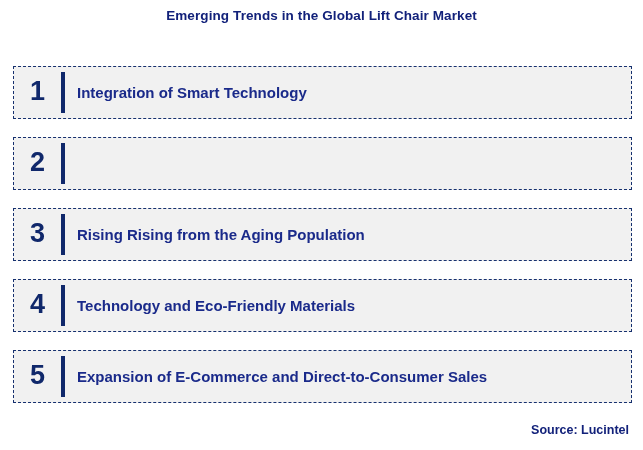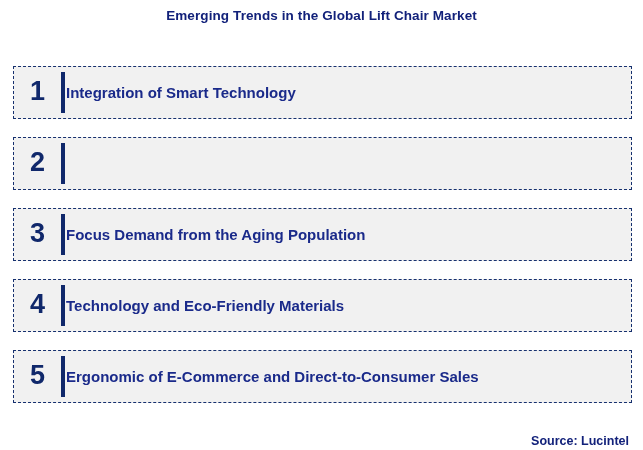--- a/index.html
+++ b/index.html
@@ -61,31 +61,31 @@
     padding-bottom: 2px;
   }
   .trend-divider {
     flex: 0 0 auto;
     width: 4px;
     height: 41px;
     background: #10286b;
   }
   .trend-label {
     flex: 1 1 auto;
-    padding-left: 1px;
+    padding-left: 12px;
     padding-right: 10px;
     font-size: 15px;
     font-weight: bold;
     color: #1a2a8a;
     white-space: nowrap;
     overflow: hidden;
   }
   .source-note {
     position: absolute;
-    top: 434px;
+    top: 423px;
     right: 14px;
     font-size: 12.5px;
     font-weight: bold;
     color: #12217a;
     white-space: nowrap;
   }
 </style>
 </head>
 <body>
 
@@ -102,32 +102,32 @@
     </div>
 
     <div class="trend-row">
       <div class="trend-number">2</div>
       <div class="trend-divider"></div>
     </div>
 
     <div class="trend-row">
       <div class="trend-number">3</div>
       <div class="trend-divider"></div>
-      <div class="trend-label">Focus Demand from the Aging Population</div>
+      <div class="trend-label">Rising Rising from the Aging Population</div>
     </div>
 
     <div class="trend-row">
       <div class="trend-number">4</div>
       <div class="trend-divider"></div>
       <div class="trend-label">Technology and Eco-Friendly Materials</div>
     </div>
 
     <div class="trend-row">
       <div class="trend-number">5</div>
       <div class="trend-divider"></div>
-      <div class="trend-label">Ergonomic of E-Commerce and Direct-to-Consumer Sales</div>
+      <div class="trend-label">Expansion of E-Commerce and Direct-to-Consumer Sales</div>
     </div>
 
   </div>
 
   <div class="source-note">Source: Lucintel</div>
 
 </div>
 
 </body></html>

